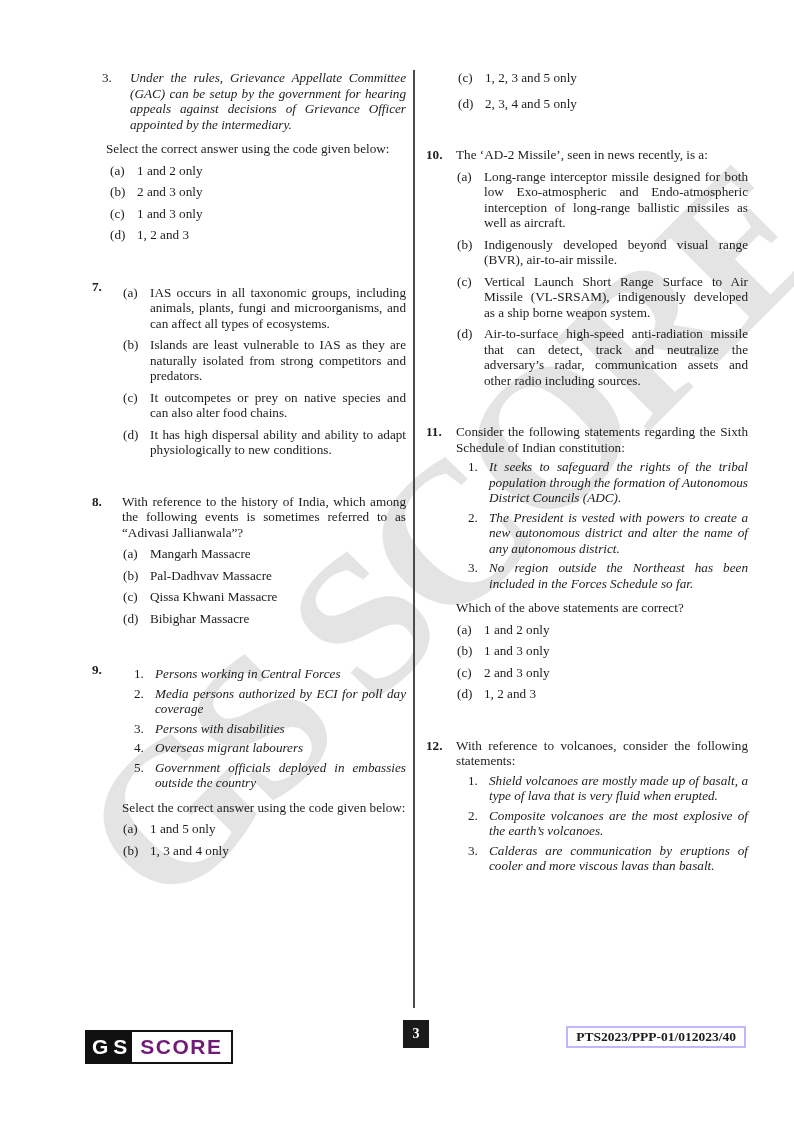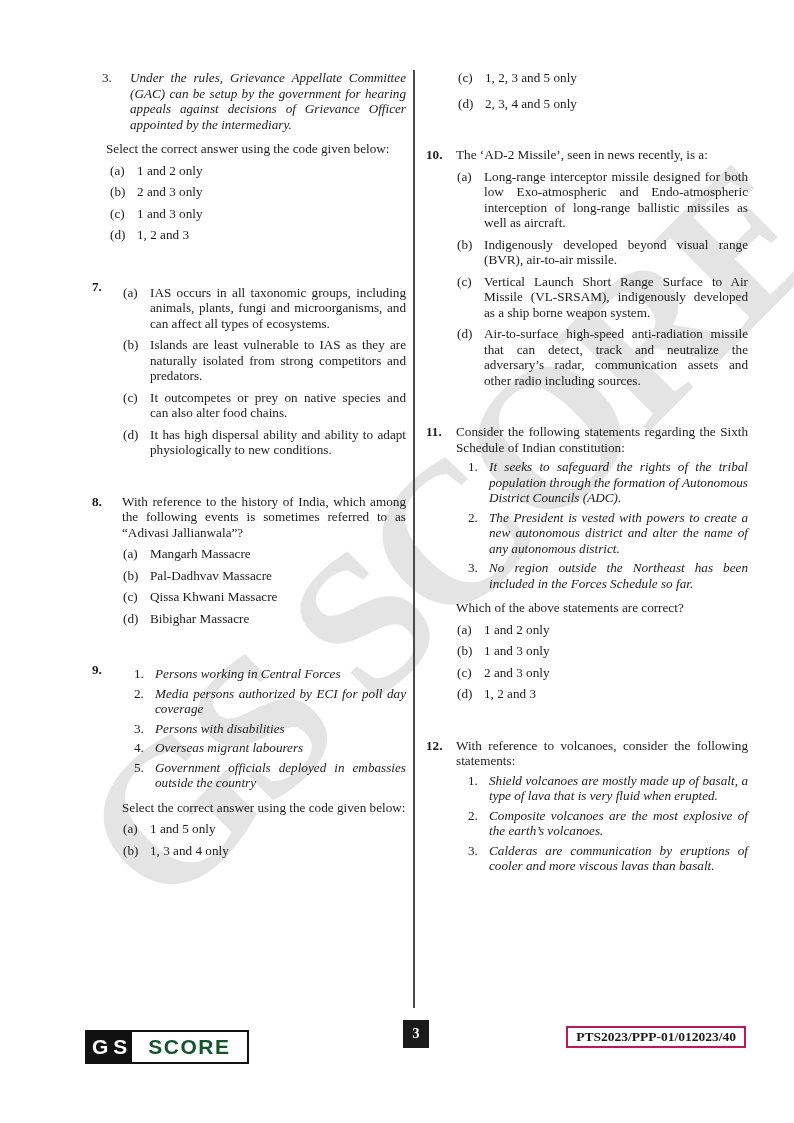--- a/index.html
+++ b/index.html
@@ -38,24 +38,24 @@
   .cont-item{display:flex; margin-left:10px;}
   .cont-item .sinum{flex:0 0 28px;}
   .cont-prompt{margin-left:14px; margin-top:9px; text-align:justify;}
   .cont-opts{margin-left:17px; margin-top:3px;}
   
   .logo{position:absolute; left:85px; top:1030px; height:30px; display:flex; align-items:stretch;
         border:2px solid #111; background:#fff; z-index:2;
         font-family:"Liberation Sans", sans-serif; font-weight:bold; font-size:21px;}
   .logo-black{background:#111; color:#fff; display:flex; align-items:center; padding:0 5px;}
   .logo-sep{width:1px; background:#fff; margin:3px 2px;}
-  .logo-white{color:#14532d; display:flex; align-items:center; padding:0 16px; letter-spacing:1.5px;}
+  .logo-white{color:#701a75; display:flex; align-items:center; padding:0 8px; letter-spacing:1.5px;}
   .pagebadge{position:absolute; left:403px; top:1020px; width:26px; height:28px; background:#1a1a1a;
              color:#fff; text-align:center; line-height:28px; font-size:14px; font-weight:bold; z-index:2;}
-  .doccode{position:absolute; right:48px; top:1026px; border:2px solid #be185d; padding:1px 8px;
+  .doccode{position:absolute; right:48px; top:1026px; border:2px solid #c4b5fd; padding:1px 8px;
            font-weight:bold; font-size:13.5px; z-index:2; background:#fff;}
 </style>
 </head>
 <body>
 
 <div id="page">
 
   <div class="watermark">GS SCORE</div>
   <div class="divider"></div>
 

